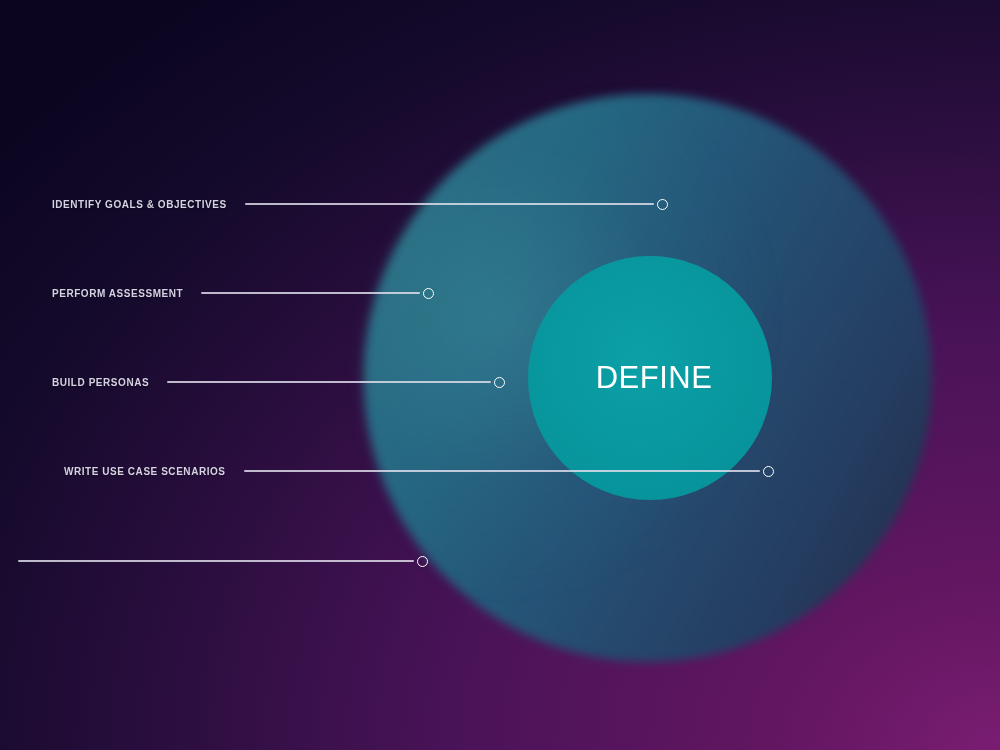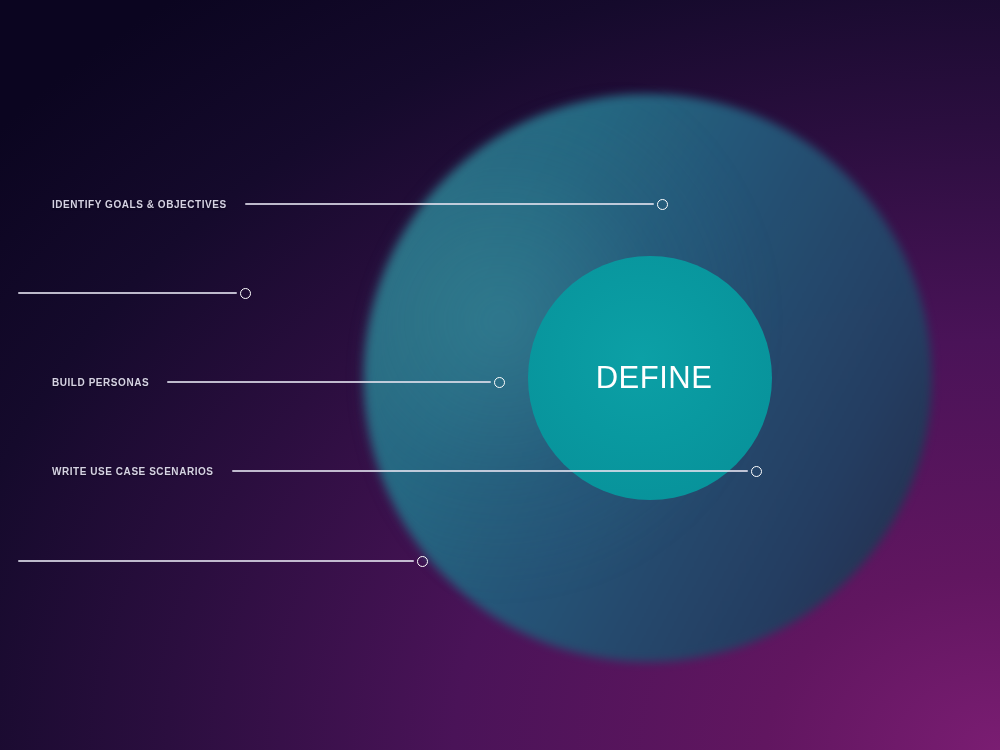--- a/index.html
+++ b/index.html
@@ -119,29 +119,30 @@
   <div id="inner-disc"></div>
   <div id="center-label">DEFINE</div>
 
   <div id="rows">
       <div class="row" style="top: 192px;">
         <span class="row-label">IDENTIFY GOALS &amp; OBJECTIVES</span>
         <span class="row-line" style="width: 409px;"></span>
         <span class="row-dot"></span>
       </div>
       <div class="row" style="top: 281px;">
+        <span class="row-label">PERFORM ASSESSMENT</span>
         <span class="row-line" style="width: 219px;"></span>
         <span class="row-dot"></span>
       </div>
       <div class="row" style="top: 370px;">
         <span class="row-label">BUILD PERSONAS</span>
         <span class="row-line" style="width: 324px;"></span>
         <span class="row-dot"></span>
       </div>
-      <div class="row" style="top: 459px;">
+      <div class="row" style="top: 459px; margin-left: 12px;">
         <span class="row-label">WRITE USE CASE SCENARIOS</span>
         <span class="row-line" style="width: 516px;"></span>
         <span class="row-dot"></span>
       </div>
       <div class="row" style="top: 549px;">
         <span class="row-line" style="width: 396px;"></span>
         <span class="row-dot"></span>
       </div>
     </div>
 

